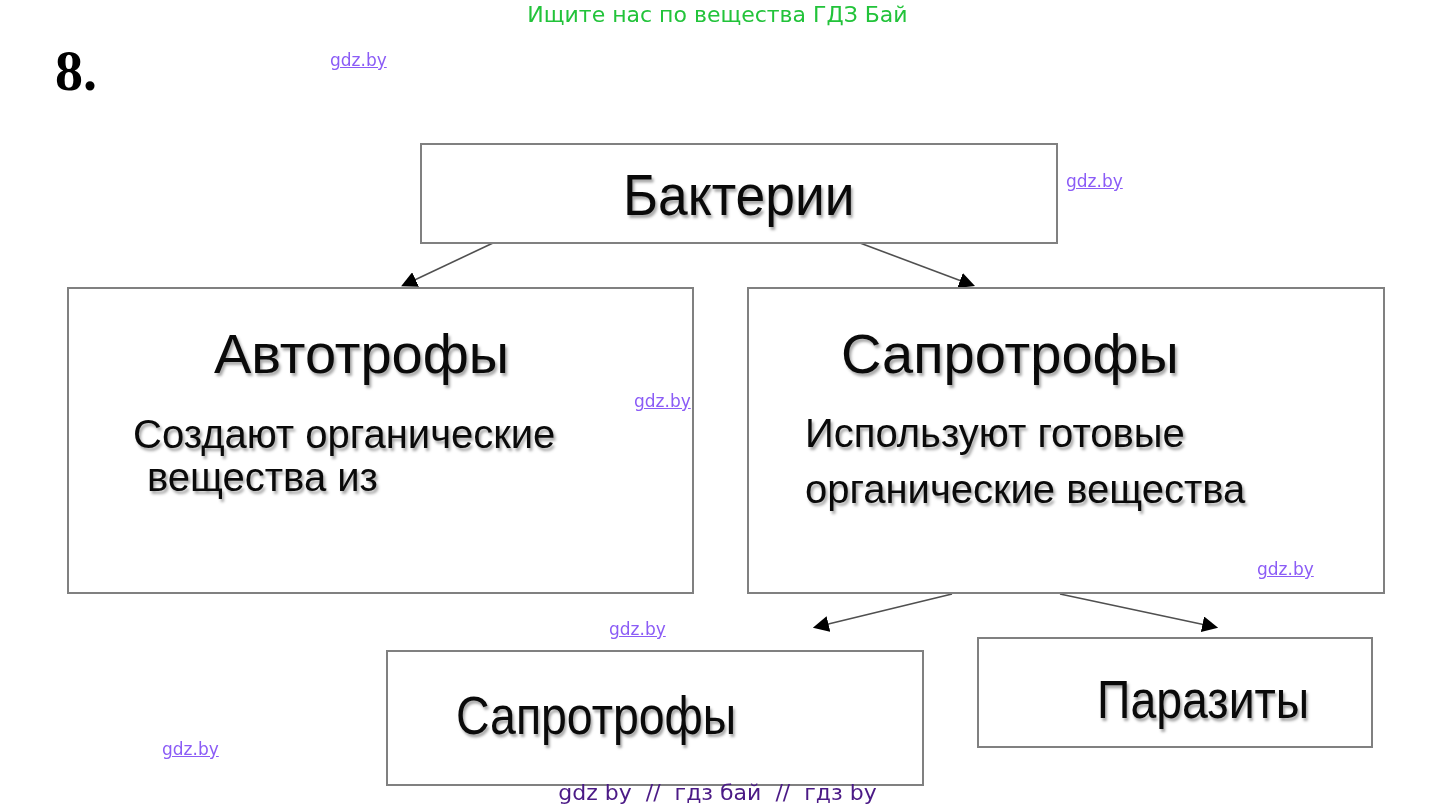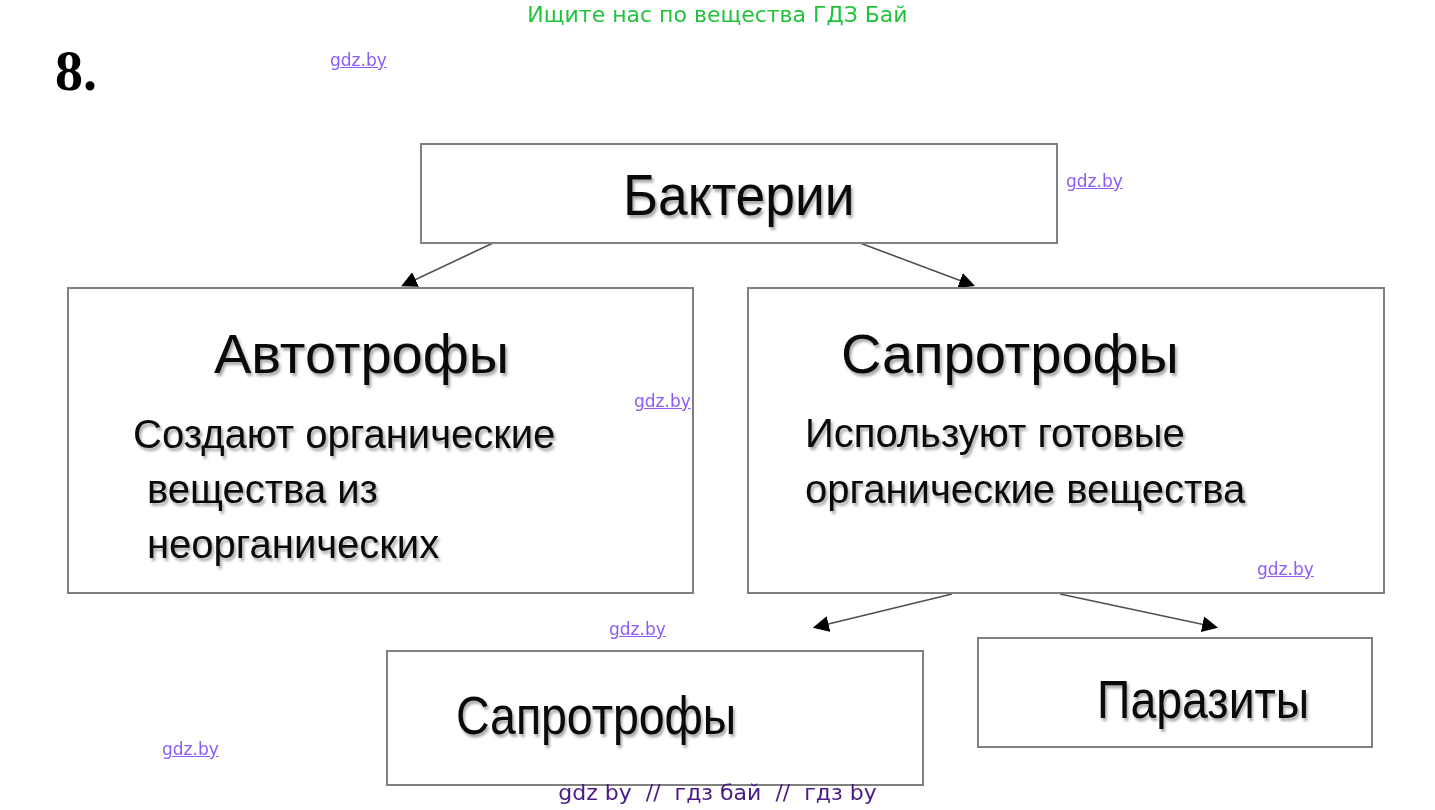--- a/index.html
+++ b/index.html
@@ -45,22 +45,21 @@
 
 <div class="abs box" style="left:420px; top:143px; width:638px; height:101px;">
   <div class="abs shadow-text title-xl" style="left:0; width:100%; top:18px; text-align:center;">
     <span style="display:inline-block; transform:scaleX(0.92);">Бактерии</span>
   </div>
 </div>
 
 <div class="abs box" style="left:67px; top:287px; width:627px; height:307px;">
   <div class="abs shadow-text title-lg" style="left:145px; top:34px;">Автотрофы</div>
   <div class="abs shadow-text desc" style="left:64px; top:117px;">Создают органические</div>
-  <div class="abs shadow-text desc" style="left:78px; top:172px;">вещества из</div>
-  <div class="abs shadow-text desc" style="left:78px; top:227px;">неорганических</div>
+  <div class="abs shadow-text desc" style="left:78px; top:160px;">вещества из</div>
 </div>
 
 <div class="abs box" style="left:747px; top:287px; width:638px; height:307px;">
   <div class="abs shadow-text title-lg" style="left:92px; top:34px;">Сапротрофы</div>
   <div class="abs shadow-text desc" style="left:56px; top:172px;">органические вещества</div>
   <div class="abs shadow-text desc" style="left:56px; top:116px;">Используют готовые</div>
 </div>
 
 <div class="abs box" style="left:386px; top:650px; width:538px; height:136px;">
   <div class="abs shadow-text" style="left:68px; top:33px;">

